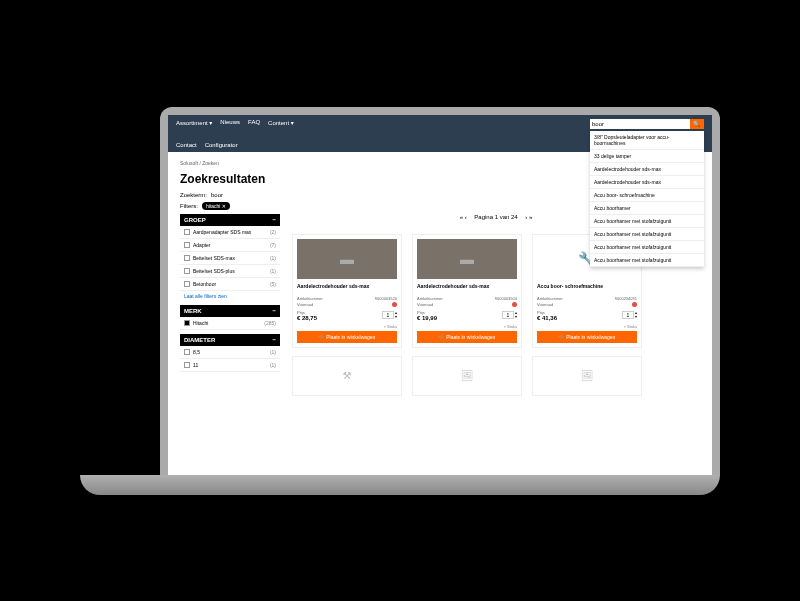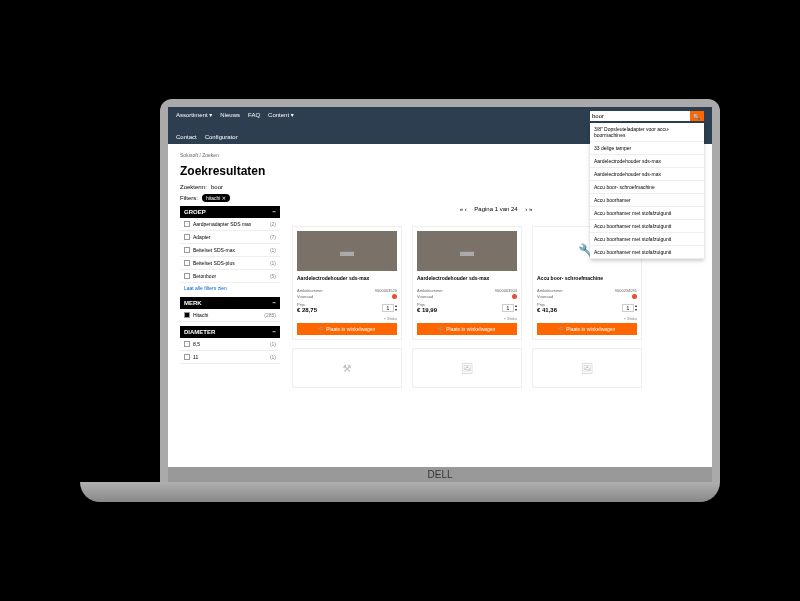--- a/index.html
+++ b/index.html
@@ -270,16 +270,15 @@
       <div class="row2">
         <div class="placeholder">⚒</div>
         <div class="placeholder">🖼</div>
         <div class="placeholder">🖼</div>
       </div>
     </div>
   </div>
 </div>
 
 </div>
-<div class="logo">DELL</div>
 </div>
 <div class="base"></div>
 </div>
 
 </body></html>

